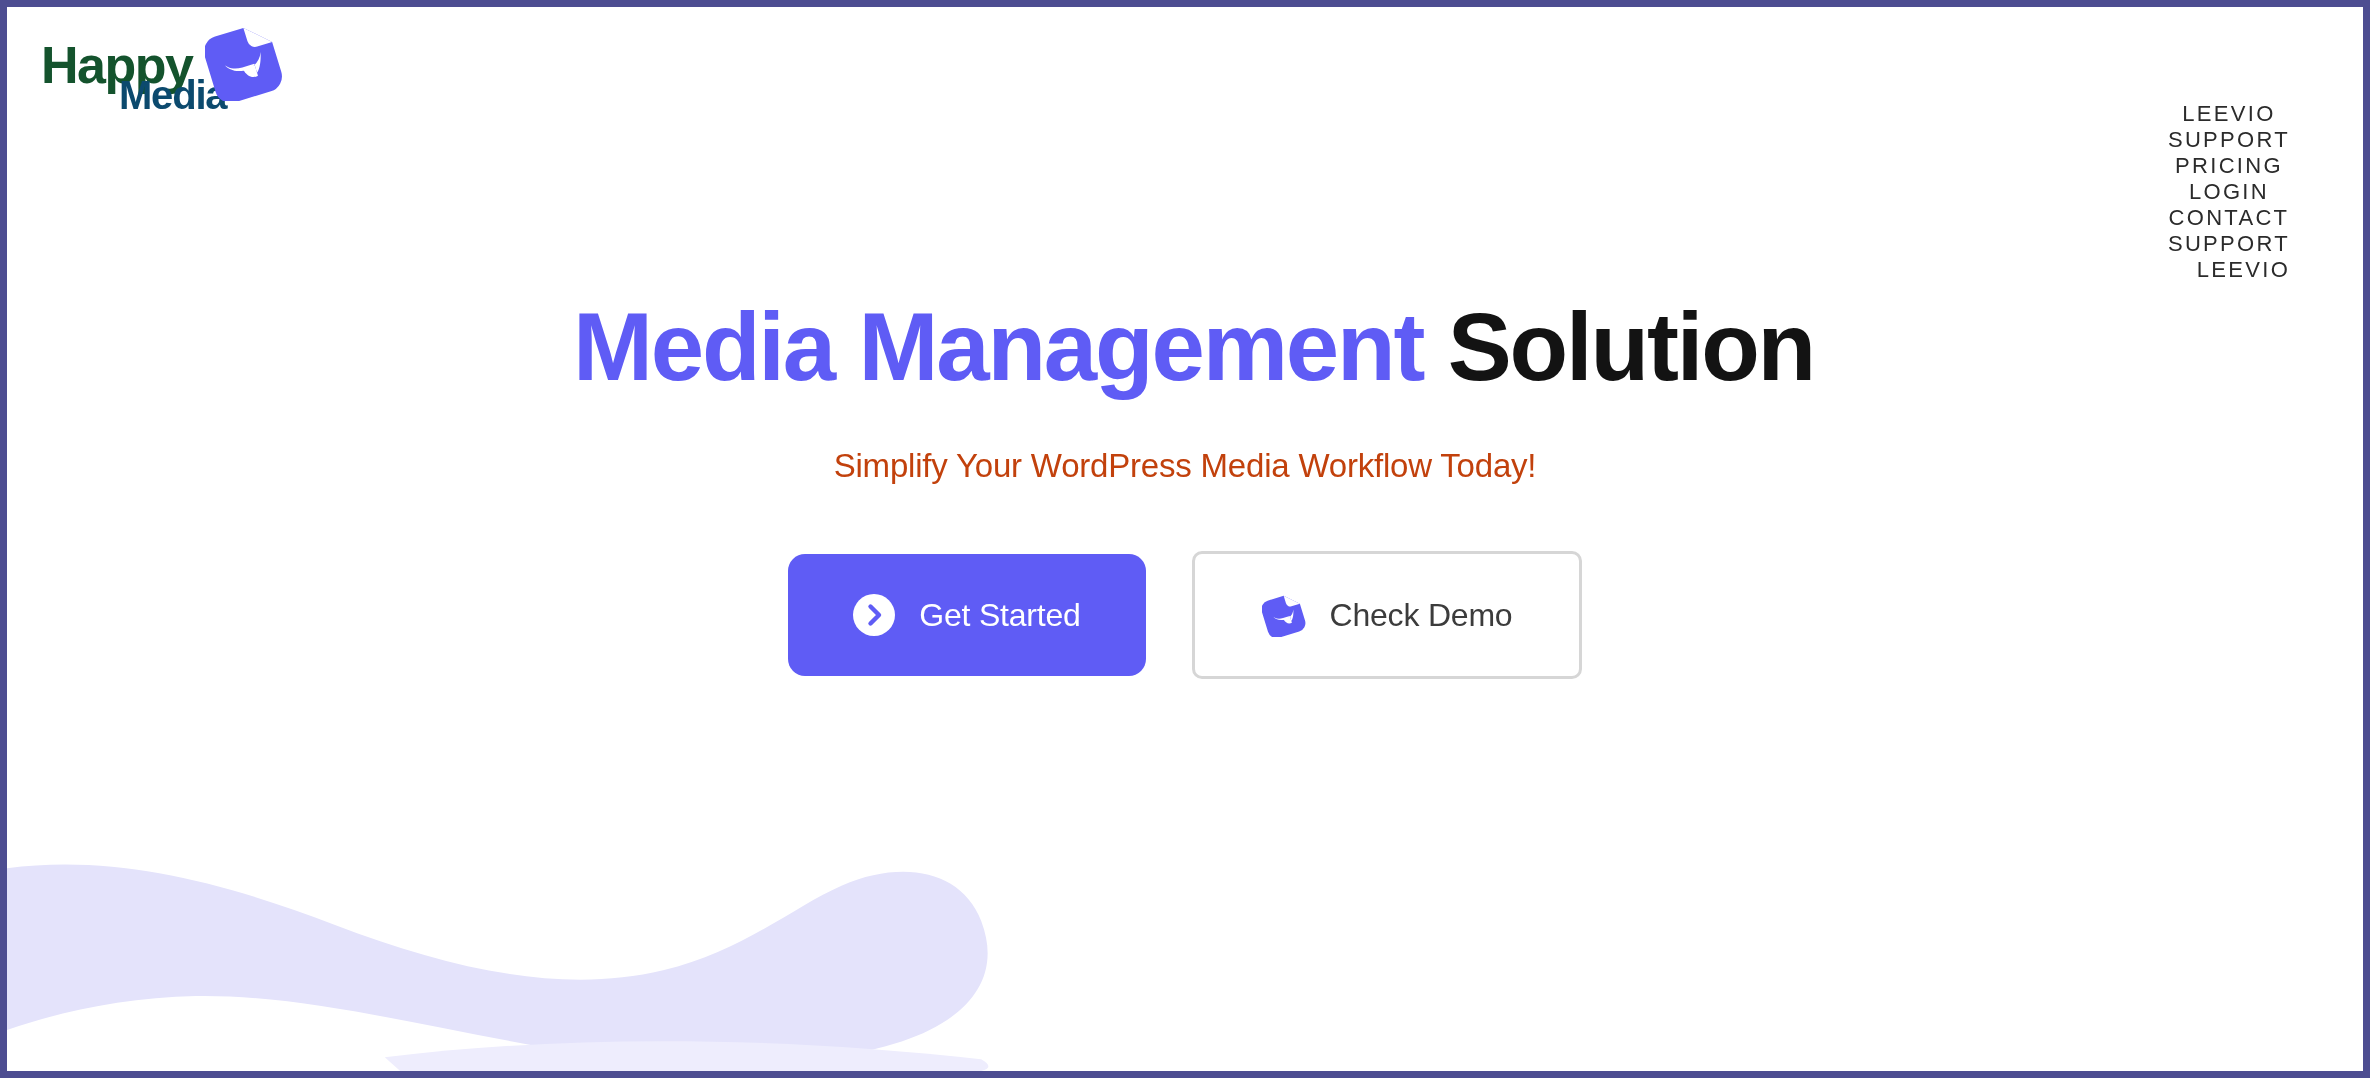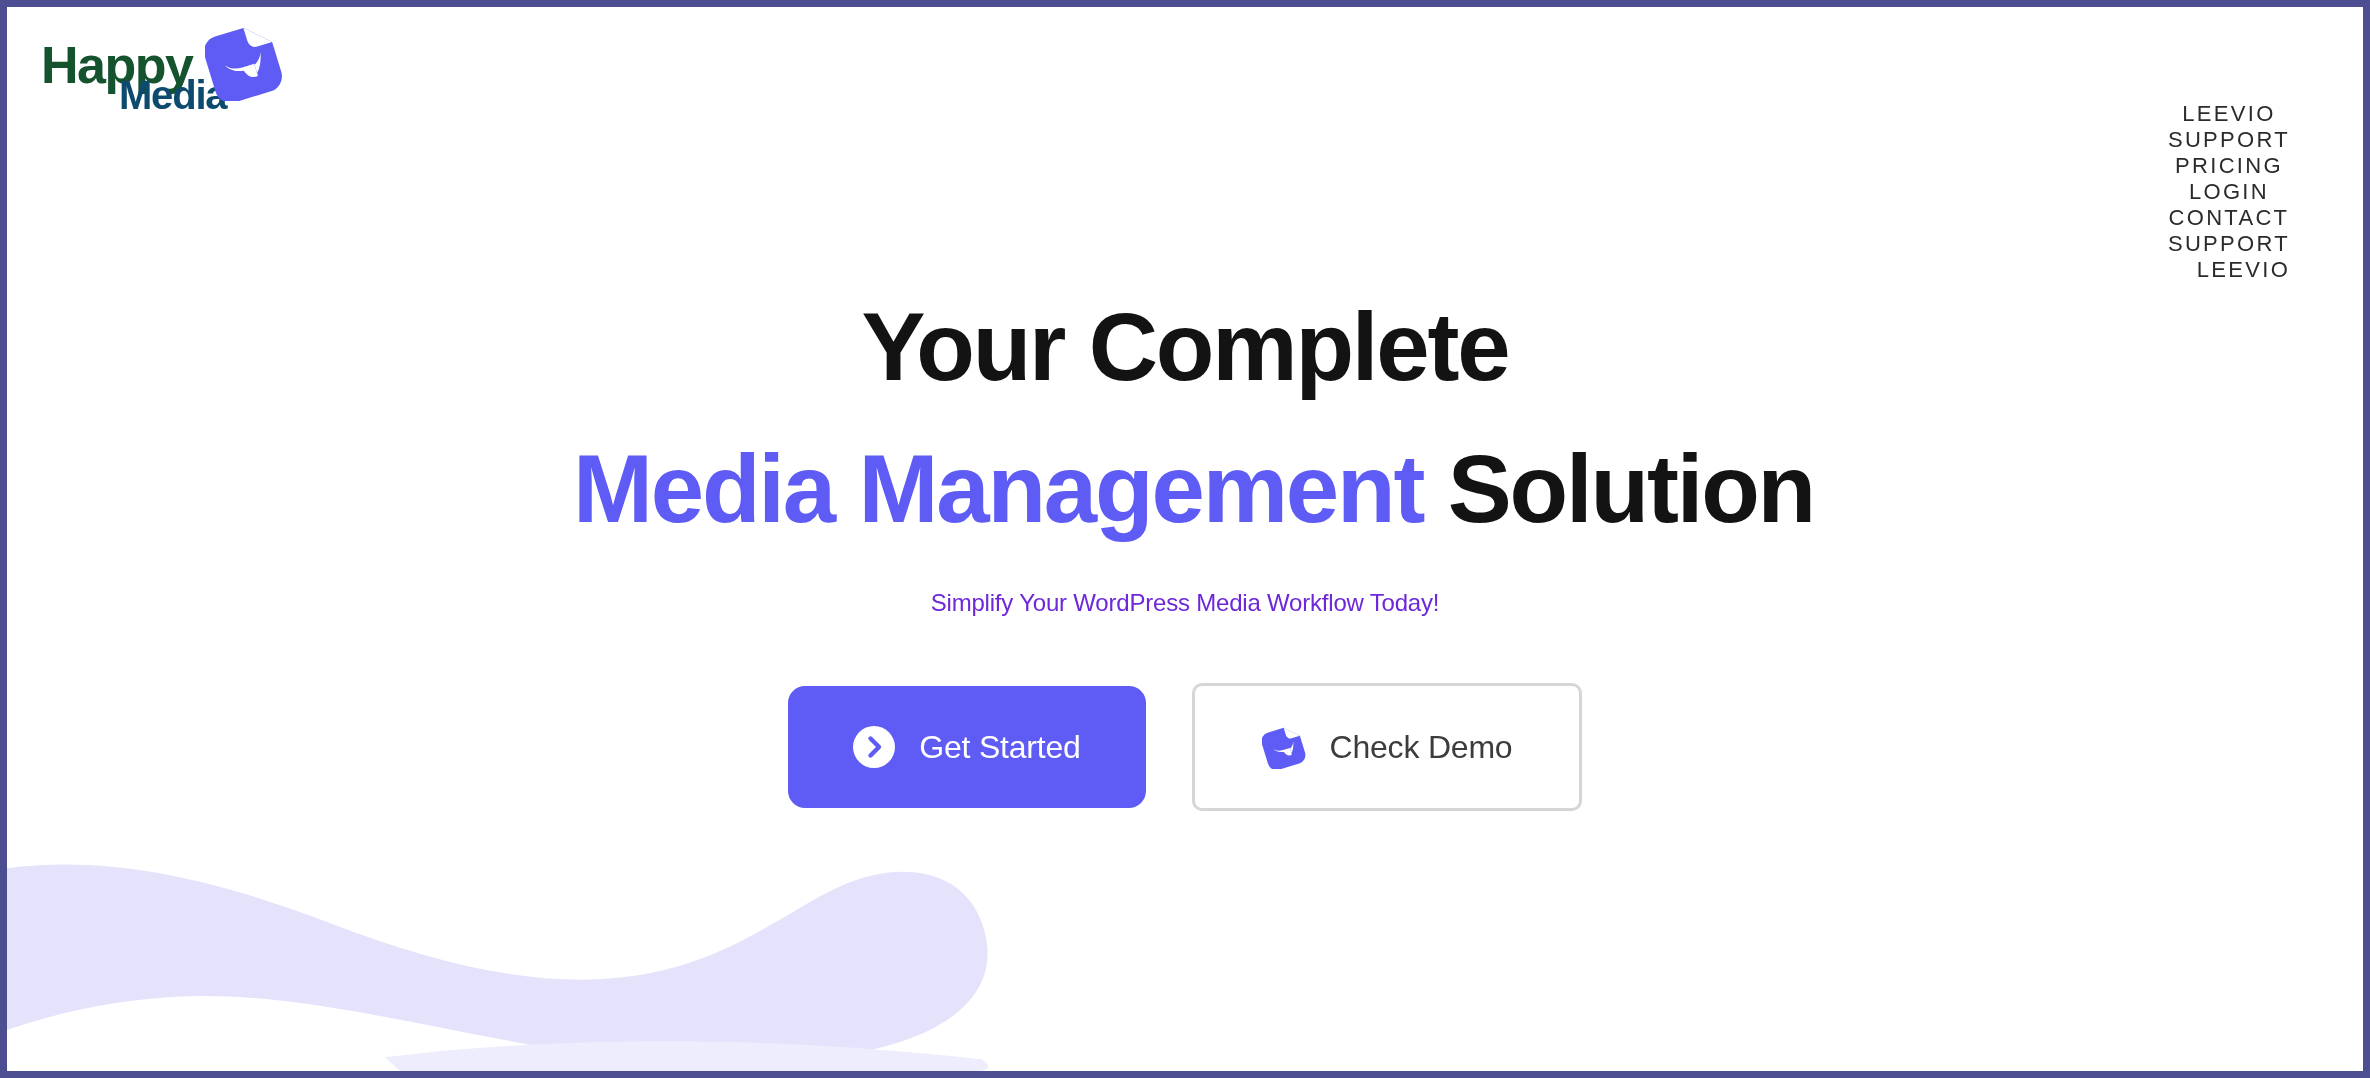--- a/index.html
+++ b/index.html
@@ -107,23 +107,23 @@
     letter-spacing:-2.2px;
     line-height:1.0;
     color:#131313;
   }
   #headline .line { display:block; }
   #headline .line2 { margin-top:46px; }
   .accent { color:#5f5cf5;margin-left:17px; }
 
   #subheadline {
     margin-top:52px;
-    font-size:24px;
+    font-size:33px;
     font-weight:400;
-    color:#6d28d9;
+    color:#c2410c;
     letter-spacing:-0.2px;
   }
 
   
   #cta-row {
     margin-top:66px;
     display:flex;
     justify-content:center;
     align-items:center;
     gap:46px;
@@ -206,21 +206,20 @@
       <a class="nav-item">LOGIN</a>
       <a class="nav-item">CONTACT</a>
       <a class="nav-item">SUPPORT</a>
       <a class="nav-item">LEEVIO</a>
     </nav>
   </div>
 
   <div id="hero">
 
     <h1 id="headline">
-      <span class="line line1">Your Complete</span>
       <span class="line line2"><span class="accent">Media Management</span><span> Solution</span></span>
     </h1>
 
     <p id="subheadline">Simplify Your WordPress Media Workflow Today!</p>
 
     <div id="cta-row">
 
       <button class="btn" id="btn-get-started">
         <svg class="arrow-circle" viewBox="0 0 42 42">
           <circle cx="21" cy="21" r="21" fill="#ffffff"></circle>

